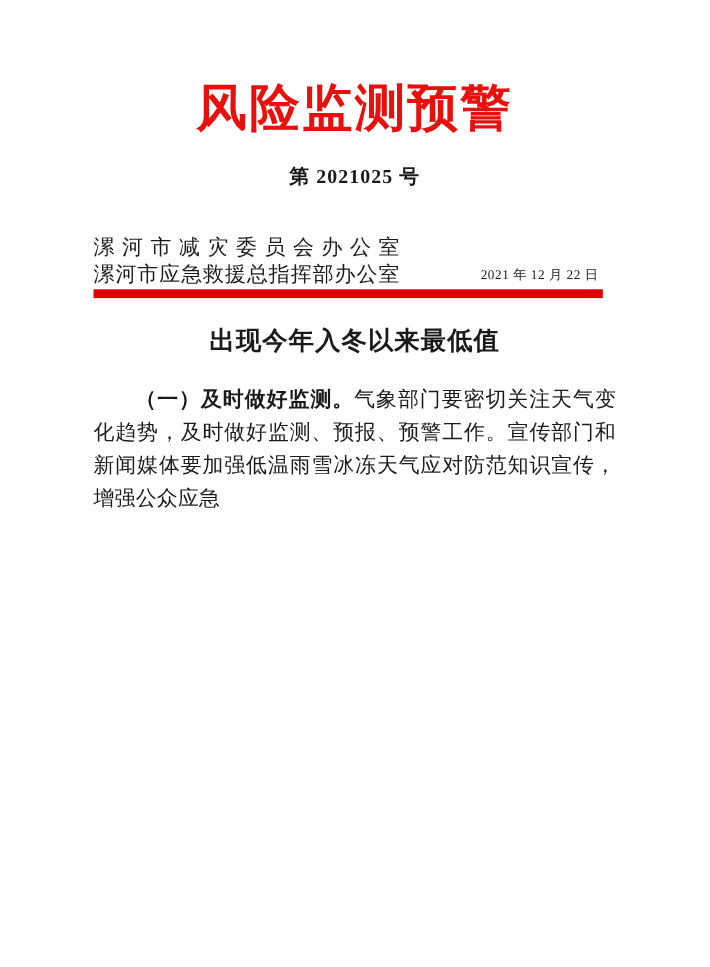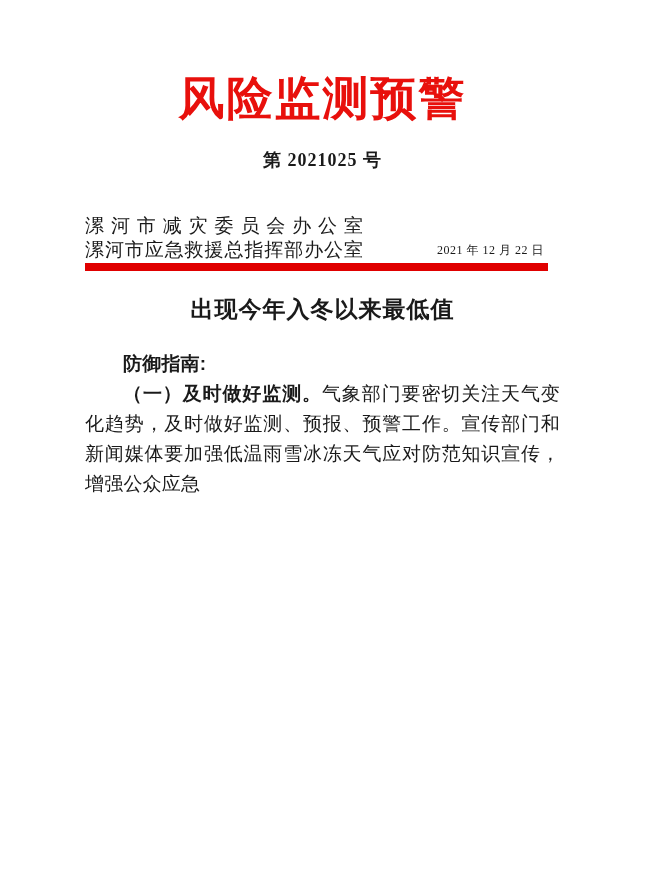--- a/index.html
+++ b/index.html
@@ -101,19 +101,18 @@
     <div class="org-row-2">
       <div class="org-line">漯河市应急救援总指挥部办公室</div>
       <div class="issue-date">2021 年 12 月 22 日</div>
     </div>
   </div>
 
   <h2 class="doc-title">出现今年入冬以来最低值</h2>
 
   <div class="body-text">
 
-    <p class="body-p hei-bold">防御指南:</p>
 
 
     <p class="body-p"><span class="hei-bold">（一）及时做好监测。</span><span>气象部门要密切关注天气变化趋势，及时做好监测、预报、预警工作。宣传部门和新闻媒体要加强低温雨雪冰冻天气应对防范知识宣传，增强公众应急</span></p>
   </div>
 
 </div>
 
 </body></html>

